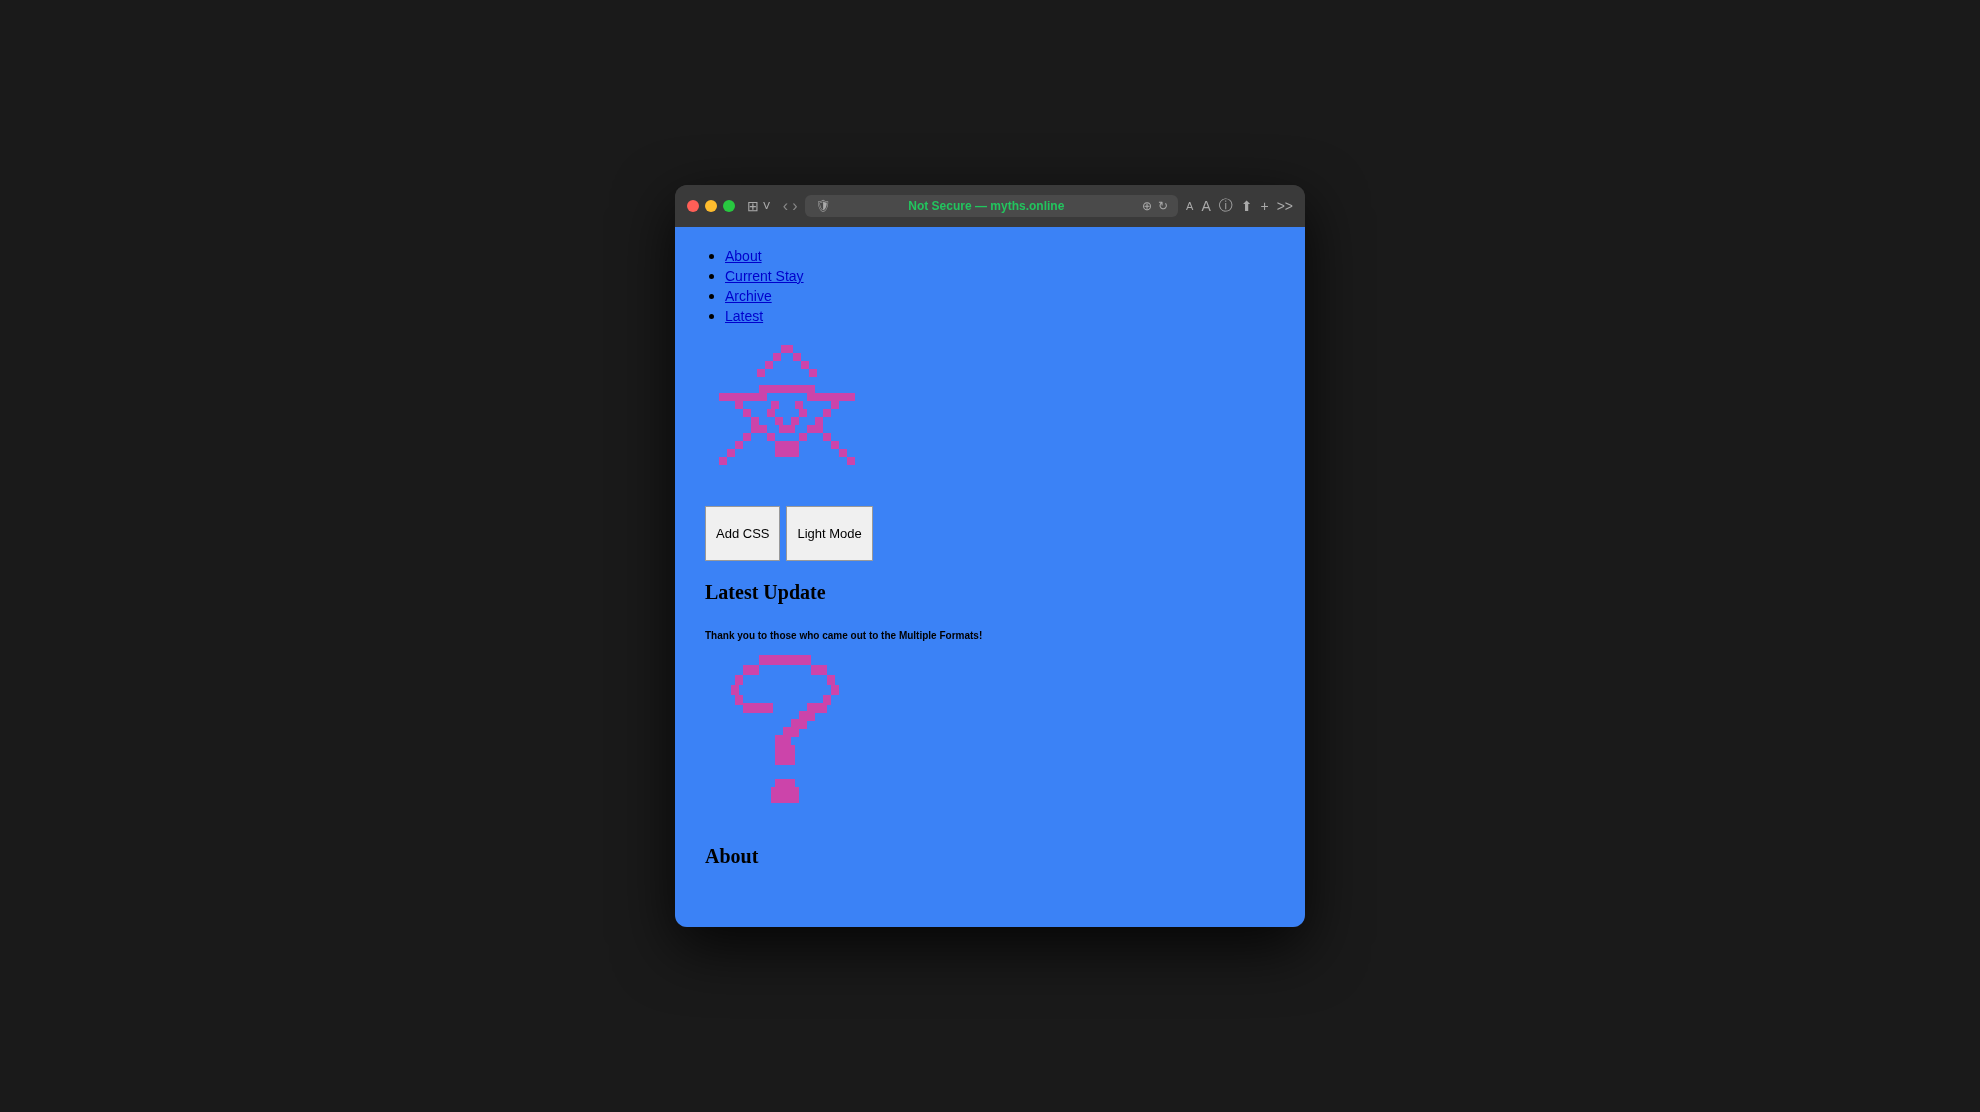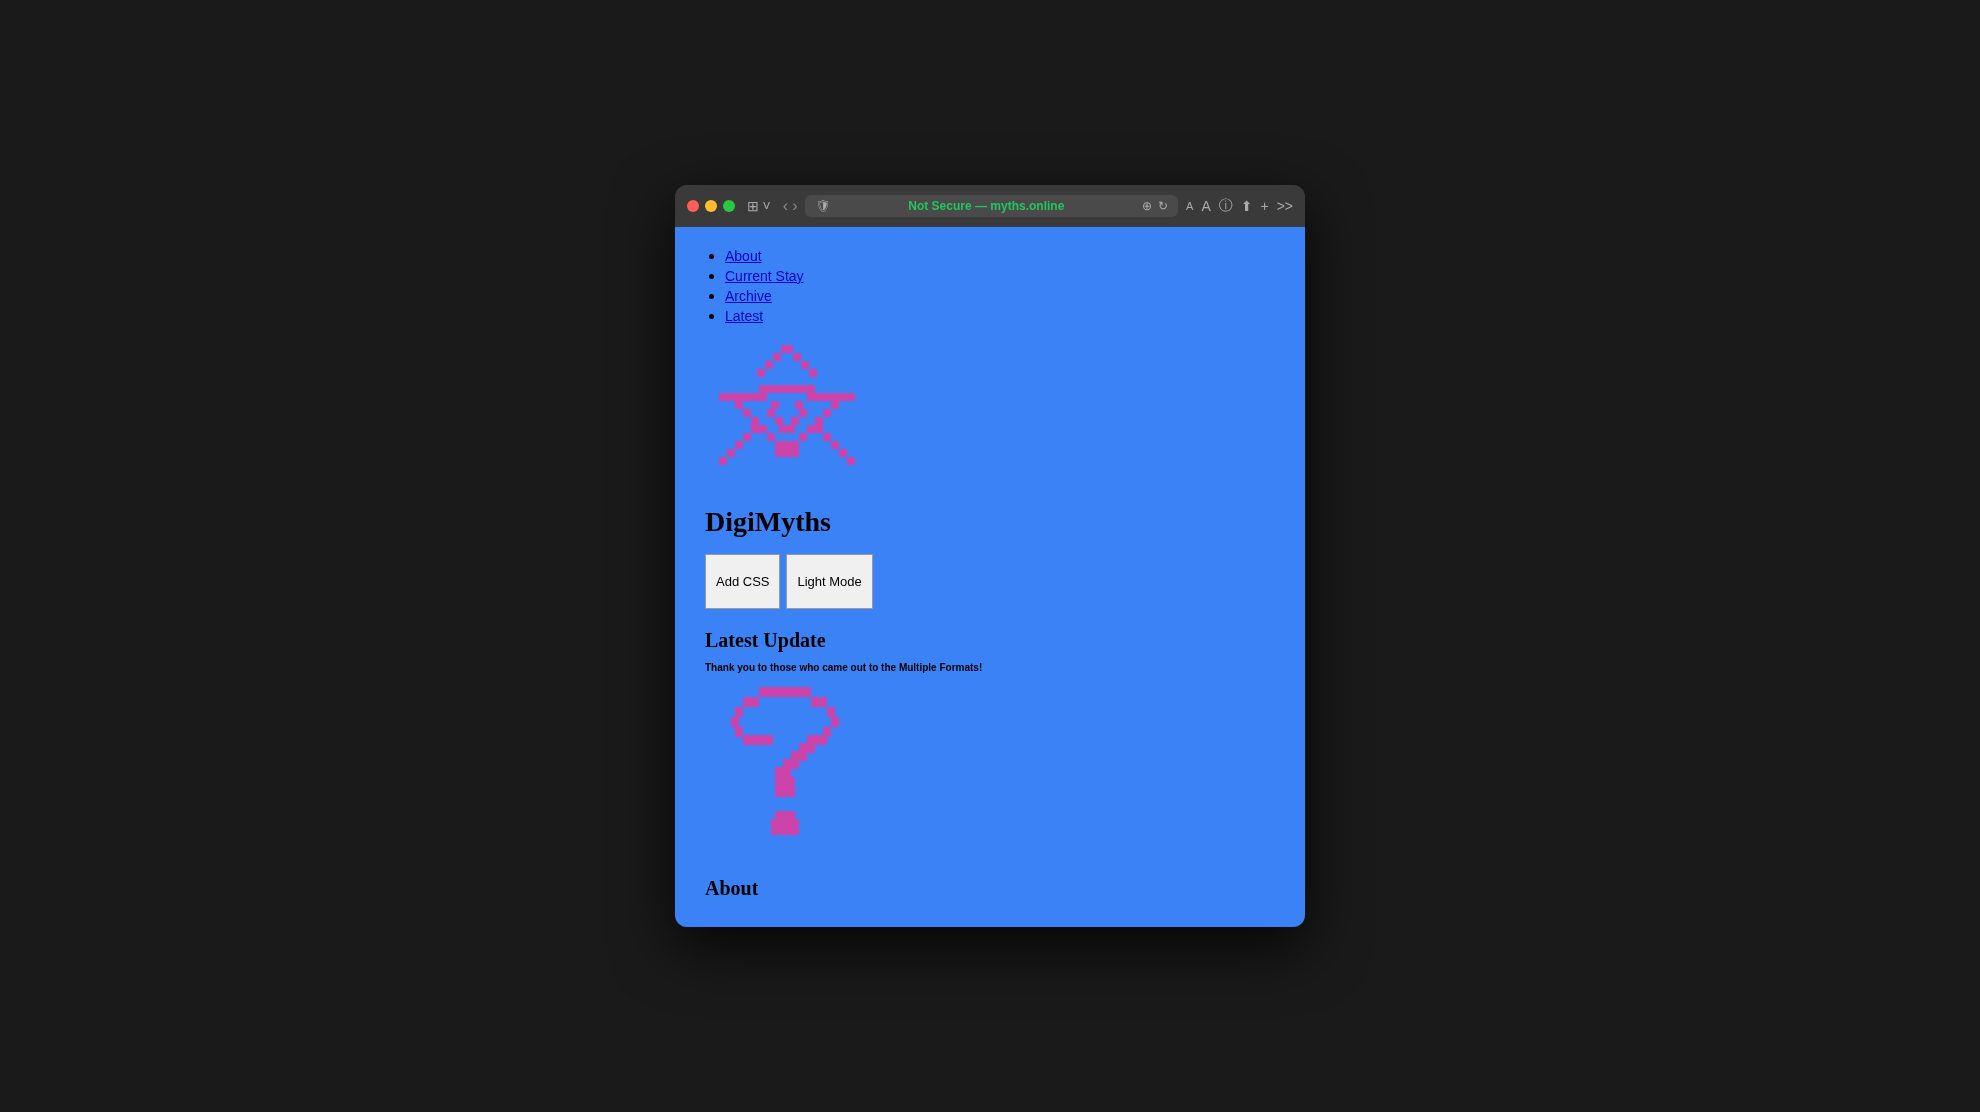--- a/index.html
+++ b/index.html
@@ -118,21 +118,21 @@
       padding: 19px 10px;
       font-size: 13px;
       cursor: pointer;
       color: #000;
     }
     .section-title {
       font-size: 20px;
       font-weight: bold;
       font-family: Georgia, serif;
       color: #000;
-      margin-bottom: 10px;
+      margin-bottom: 26px;
     }
     .bold-text {
       font-size: 10px;
       font-weight: bold;
       color: #000;
       margin-bottom: 8px;
     }
     .normal-text {
       font-size: 14px;
       color: #000;
@@ -275,21 +275,20 @@
           <rect x="80" y="60" width="8" height="8"></rect>
           <rect x="52" y="68" width="8" height="8"></rect>
           <rect x="84" y="68" width="8" height="8"></rect>
           <rect x="60" y="76" width="8" height="8"></rect>
           <rect x="76" y="76" width="8" height="8"></rect>
           <rect x="64" y="84" width="16" height="8"></rect>
         </g>
       </svg>
     </div>
 
-    <h1 class="site-title">DigiMyths</h1>
 
     <div class="mode-buttons">
       <button class="mode-btn">Add CSS</button>
       <button class="mode-btn">Light Mode</button>
     </div>
 
     <h2 class="section-title">Latest Update</h2>
     <p class="bold-text">Thank you to those who came out to the Multiple Formats!</p>
 
     <div class="pixel-question-container">

